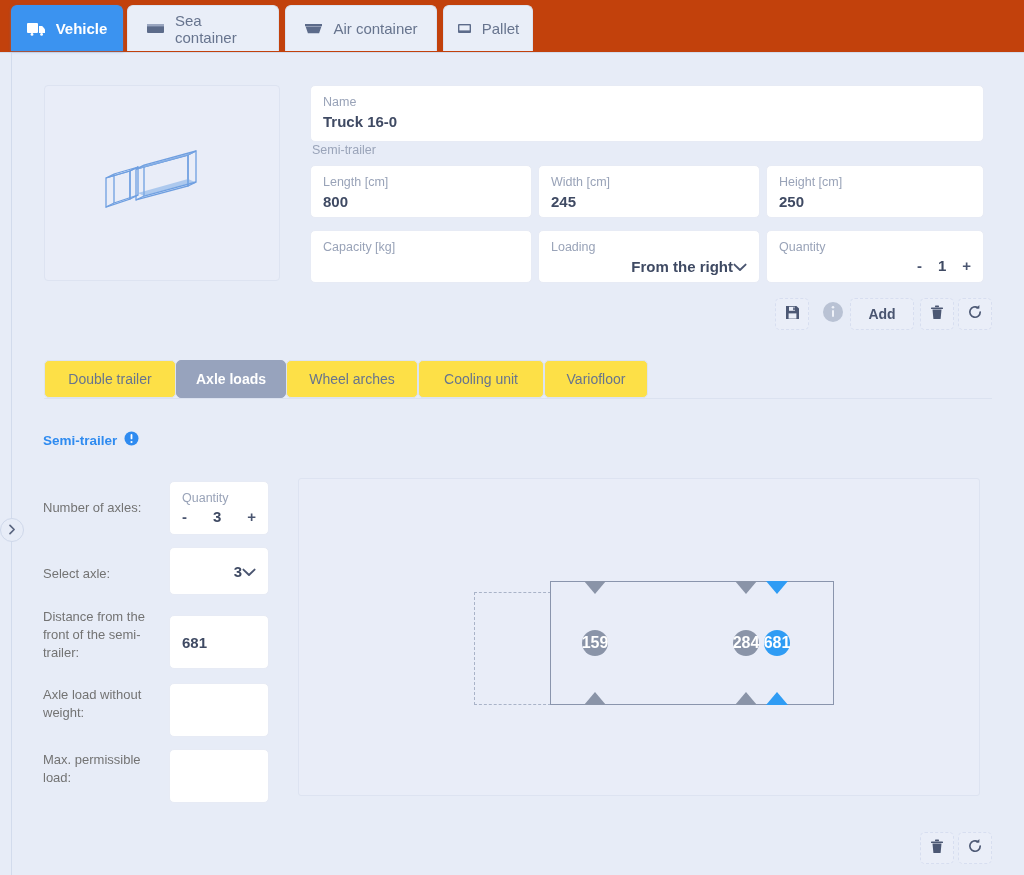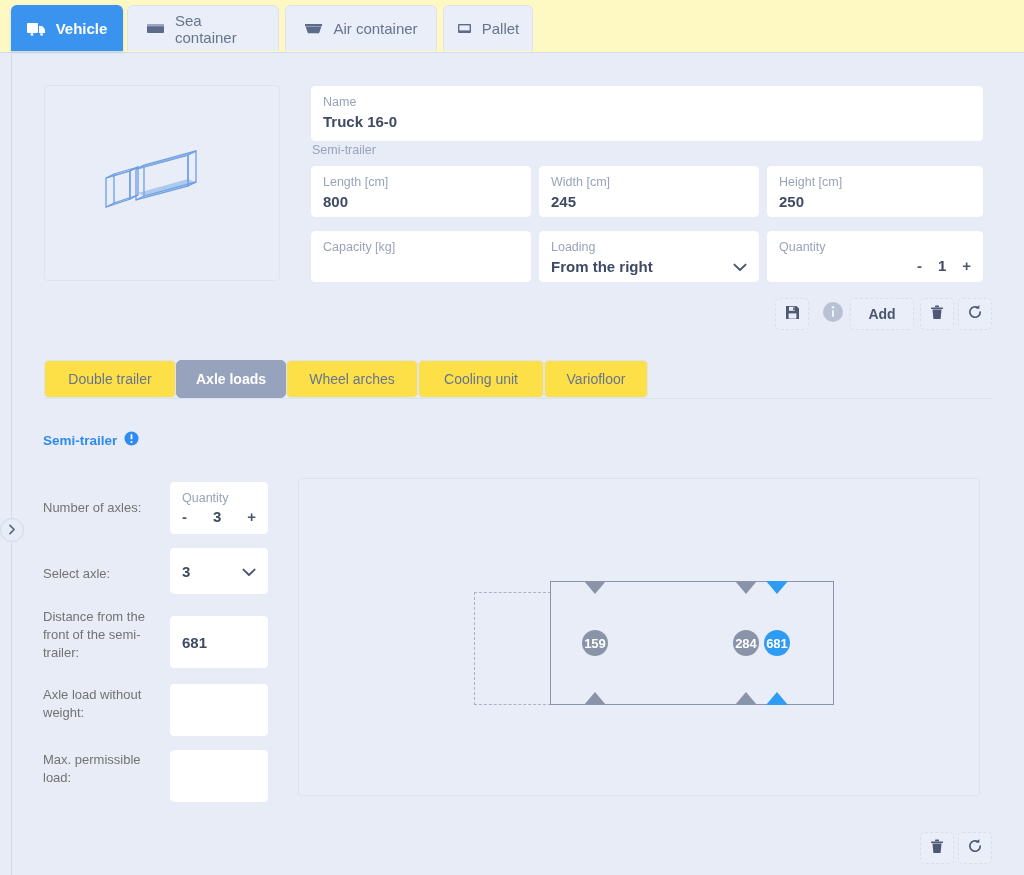--- a/index.html
+++ b/index.html
@@ -7,21 +7,21 @@
     width: 1024px; height: 875px;
     background: #e7ecf7;
     font-family: "Liberation Sans", sans-serif;
     overflow: hidden;
   }
   body { position: relative; }
 
   
   .tabbar {
     position: absolute; left: 0; top: 0; width: 1024px; height: 53px;
-    background: #fef9c3;
+    background: #c2410c;
     border-bottom: 1px solid #d3dbeb;
   }
   .tab {
     position: absolute; top: 5px; height: 46px;
     background: #e9eef8;
     border: 1px solid #dbe2f0;
     border-bottom: none;
     border-radius: 6px 6px 0 0;
     display: flex; align-items: center; justify-content: center;
     gap: 10px;
@@ -63,21 +63,21 @@
 
   
   .field {
     position: absolute; background: #ffffff; border: 1px solid #e7ebf5;
     border-radius: 5px; padding: 9px 12px 8px 12px;
   }
   .flabel { font-size: 12.5px; color: #99a3b8; line-height: 15px; }
   .fvalue { font-size: 15px; color: #3f4a63; font-weight: bold; line-height: 20px; margin-top: 2px; }
   .subnote { position: absolute; font-size: 12.5px; color: #9aa4b9; }
 
-  .fselect { display: flex; align-items: center; justify-content: space-between; }
+  .fselect { display: flex; align-items: center; justify-content: flex-end; }
   .chev { color: #4a5570; font-size: 15px; font-weight: bold; line-height: 1; }
 
   .stepper { display: flex; align-items: center; justify-content: flex-end; gap: 16px; margin-top: 2px; }
   .stepper .op { font-size: 15px; color: #4a5570; font-weight: bold; cursor: pointer; }
   .stepper .num { font-size: 15px; color: #3f4a63; font-weight: bold; }
 
   
   .btn-sq {
     position: absolute; width: 34px; height: 32px;
     background: #eaeef8; border: 1px dashed #d7def0; border-radius: 5px;
@@ -124,21 +124,21 @@
     position: absolute; border: 1px dashed #a9b3c8;
     background: transparent;
   }
   .solid-box {
     position: absolute; border: 1px solid #8a95ad;
     background: transparent;
   }
   .badge {
     position: absolute; width: 26px; height: 26px; border-radius: 50%;
     display: flex; align-items: center; justify-content: center;
-    font-size: 13px; font-weight: bold; color: #ffffff; cursor: pointer;
+    font-size: 16px; font-weight: bold; color: #ffffff; cursor: pointer;
   }
   .badge.grey { background: #8a94a8; }
   .badge.blue { background: #2f9cf4; }
   .tri { position: absolute; width: 0; height: 0; cursor: pointer; }
   .tri.down { border-left: 11px solid transparent; border-right: 11px solid transparent; border-top: 13px solid #8a94a8; }
   .tri.up   { border-left: 11px solid transparent; border-right: 11px solid transparent; border-bottom: 13px solid #8a94a8; }
   .tri.down.sel { border-top-color: #2f9cf4; }
   .tri.up.sel { border-bottom-color: #2f9cf4; }
 </style>
 </head>

